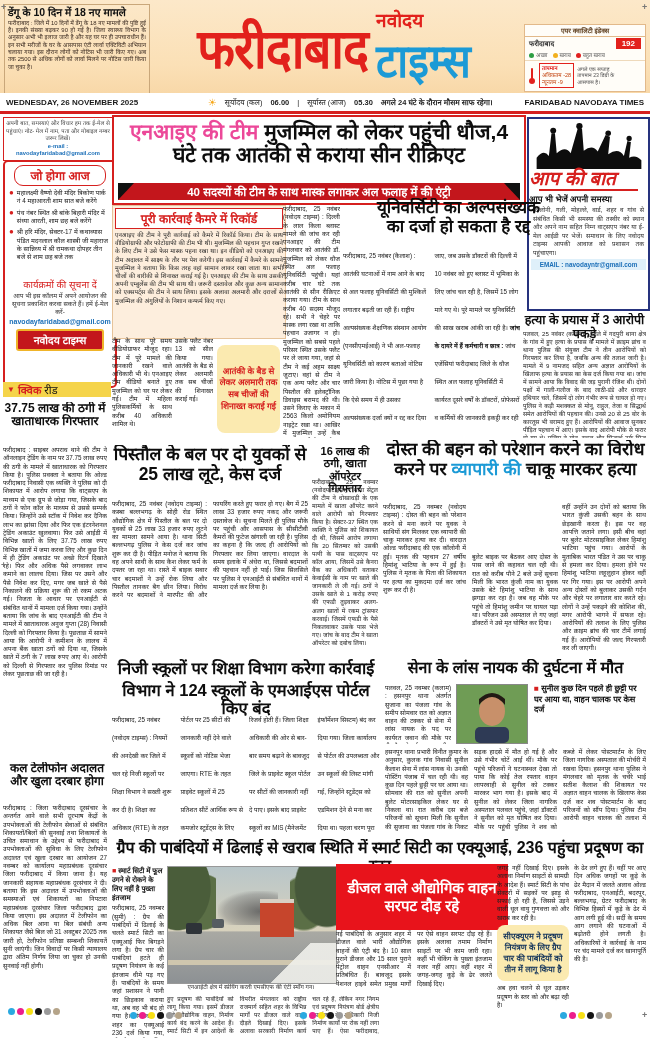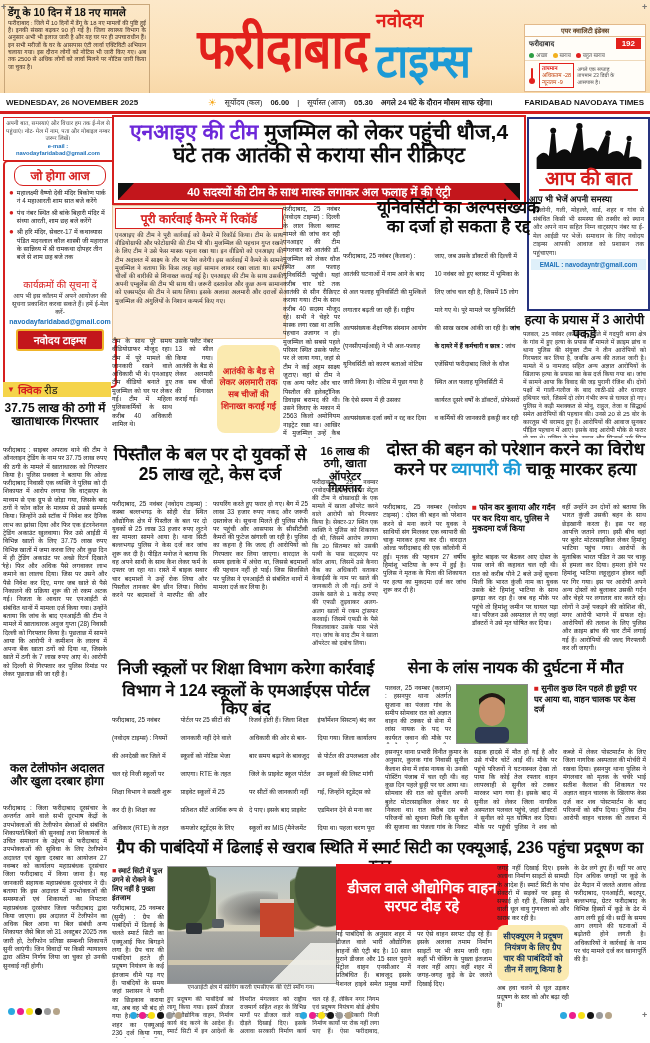--- a/index.html
+++ b/index.html
@@ -60,29 +60,29 @@
   .ntlogo{margin:4px 8px 0 8px;background:#c3161c;border:2px solid #f0b429;color:#fff;
           font-weight:bold;font-size:10.5px;text-align:center;padding:2px 0;border-radius:3px;}
   .quick{left:3px;top:382px;width:104px;height:15px;background:#f5d44a;display:flex;align-items:center;
          gap:3px;padding-left:4px;font-size:11px;font-weight:bold;}
   .quick .tri{color:#d6201f;font-size:8px;}
   .quick .w1{color:#d6201f;}
   .quick .w2{color:#111;font-weight:normal;}
   
   .leadbox{left:112px;top:115px;width:410px;height:86px;border:2px solid #d6201f;background:#fff;}
   .leadhl{padding:3px 6px 0 6px;text-align:center;font-size:21px;font-weight:bold;line-height:1.1;color:#0d0d0d;}
-  .leadhl .blu{color:#6d28d9;margin-top:16px;}
+  .leadhl .blu{color:#ec4899;margin-top:16px;}
   .bannerwrap{position:absolute;left:4px;right:4px;bottom:3px;height:17px;background:#111;}
   .banner{position:absolute;inset:0;background:#c3161c;color:#fff;display:flex;align-items:center;
           justify-content:center;font-weight:bold;font-size:11.5px;
           clip-path:polygon(16px 0,calc(100% - 16px) 0,100% 100%,0 100%);}
   
   .aap{left:527px;top:117px;width:119px;height:190px;border:2px solid #26337e;background:#fff;}
   .aap svg{display:block;margin:2px auto 0 auto;}
-  .aapt{color:#d6201f;font-weight:bold;font-size:19px;text-align:center;line-height:1;}
+  .aapt{color:#d6201f;font-weight:bold;font-size:19px;text-align:left;line-height:1;font-style:italic;}
   .aapu{border-bottom:2px solid #d6201f;margin:1px 10px 2px 10px;}
   .aaps{font-weight:bold;font-size:8.5px;text-align:left;}
   .aapb{font-size:6.3px;line-height:1.35;text-align:justify;padding:2px 4px;color:#333;}
   .aape{background:#dff0fa;color:#1b6fb8;font-weight:bold;font-size:6.4px;text-align:center;padding:2px 1px;margin:0 2px;}
   
   .boxstory{left:112px;top:205px;width:168px;height:128px;background:#fdeedd;border:1px solid #e6c39a;padding:2px;}
   .boxstory .bh{border:1.5px solid #d6201f;color:#d6201f;font-weight:bold;font-size:12px;
                 text-align:center;background:#fff;padding:1px 0;margin-bottom:2px;}
   .quote1{left:217px;top:345px;width:63px;height:88px;background:#fbeab0;border-radius:8px;
           color:#d6201f;font-weight:bold;font-size:8.6px;text-align:center;display:flex;
@@ -275,23 +275,20 @@
   <div class="abs hl" style="left:112px;top:445px;width:196px;font-size:17.5px;">पिस्तौल के बल पर दो युवकों से 25 लाख लूटे, केस दर्ज</div>
   <div class="abs col cols2" style="left:112px;top:500px;width:196px;height:153px;">फरीदाबाद, 25 नवंबर (नवोदय टाइम्स) : कस्बा बल्लभगढ़ के सोही रोड स्थित औद्योगिक क्षेत्र में पिस्तौल के बल पर दो युवकों से 25 लाख 33 हजार रुपए लूटने का मामला सामने आया है। थाना सिटी बल्लभगढ़ पुलिस ने केस दर्ज कर जांच शुरू कर दी है। पीड़ित मनोज ने बताया कि वह अपने साथी के साथ कैश लेकर फर्म के दफ्तर जा रहा था। रास्ते में बाइक सवार चार बदमाशों ने उन्हें रोक लिया और पिस्तौल तानकर बैग छीन लिया। विरोध करने पर बदमाशों ने मारपीट की और फायरिंग करते हुए फरार हो गए। बैग में 25 लाख 33 हजार रुपए नकद और जरूरी दस्तावेज थे। सूचना मिलते ही पुलिस मौके पर पहुंची और आसपास के सीसीटीवी कैमरों की फुटेज खंगाली जा रही है। पुलिस का कहना है कि जल्द ही आरोपियों को गिरफ्तार कर लिया जाएगा। वारदात के समय इलाके में अंधेरा था, जिससे बदमाशों की पहचान नहीं हो पाई। जिस सिलसिले पर पुलिस ने एनआईटी से संबंधित थानों में मामला दर्ज कर लिया है।</div>
 
   <div class="abs hl" style="left:312px;top:445px;width:66px;font-size:11px;">16 लाख की ठगी, खाता ऑपरेटर गिरफ्तार</div>
   <div class="abs col" style="left:312px;top:478px;width:66px;height:175px;font-size:6.1px;">फरीदाबाद, 25 नवम्बर (नवोदय टाइम्स) : थाना सेंट्रल की टीम ने धोखाधड़ी के एक मामले में खाता ऑपरेट करने वाले आरोपी को गिरफ्तार किया है। सेक्टर-37 स्थित एक व्यक्ति ने पुलिस को शिकायत दी थी, जिसमें आरोप लगाया कि 20 सितम्बर को उसकी पत्नी के पास वाट्सएप पर कॉल आया, जिसमें उसे कैनरा बैंक का अधिकारी बताकर केवाईसी के नाम पर खाते की जानकारी ले ली गई। ठगों ने उसके खाते से 1 करोड़ रुपए की एफडी तुड़वाकर अलग-अलग खातों में रकम ट्रांसफर करवाई। जिसमें एफडी के पैसे निकलवाकर उसके पास भेजे गए। जांच के बाद टीम ने खाता ऑपरेटर को दबोच लिया।</div>
 
   <div class="abs hl" style="left:383px;top:440px;width:265px;font-size:17.5px;">
     <span>दोस्त की बहन को परेशान करने का विरोध करने पर </span><span style="color:#1b9ad6;">व्यापारी की</span><span> चाकू मारकर हत्या</span>
   </div>
   <div class="abs col" style="left:383px;top:503px;width:83px;height:152px;">फरीदाबाद, 25 नवम्बर (नवोदय टाइम्स) : दोस्त की बहन को परेशान करने से मना करने पर युवक ने साथियों संग मिलकर एक व्यापारी की चाकू मारकर हत्या कर दी। वारदात ओल्ड फरीदाबाद की एक कॉलोनी में हुई। मृतक की पहचान 27 वर्षीय हिमांशु भाटिया के रूप में हुई है। पुलिस ने मृतक के पिता की शिकायत पर हत्या का मुकदमा दर्ज कर जांच शुरू कर दी है।</div>
-  <div class="abs bulbox" style="left:472px;top:503px;width:86px;height:46px;">
-    <span class="sq">■ </span><span>फोन कर बुलाया और गर्दन पर कर दिया वार, पुलिस ने मुकदमा दर्ज किया</span>
-  </div>
   <div class="abs col" style="left:472px;top:553px;width:86px;height:102px;">बुलेट बाइक पर बैठकर आए दोस्त के पास जाने की कहावत चल रही थी। रात को करीब पौने 2 बजे उन्हें सूचना मिली कि भारत कुंजी नाम का युवक उसके बेटे हिमांशु भाटिया के साथ झगड़ा कर रहा है। जब वह मौके पर पहुंचे तो हिमांशु जमीन पर घायल पड़ा था। परिजन उसे अस्पताल ले गए जहां डॉक्टरों ने उसे मृत घोषित कर दिया।</div>
   <div class="abs col" style="left:562px;top:503px;width:84px;height:152px;">वहीं उन्होंने उन दोनों को बताया कि भारत कुंजी उसकी बहन के साथ छेड़खानी करता है। इस पर वह आपत्ति जताने लगा। इसी बीच वहां पर बुलेट मोटरसाइकिल लेकर हिमांशु भाटिया पहुंच गया। आरोपों के मुताबिक भारत पंडित ने उस पर चाकू से हमला कर दिया। हमला होने पर हिमांशु भाटिया लहूलुहान होकर वहीं पर गिर गया। इस पर आरोपी अपने अन्य दोस्तों को बुलाकर उसकी गर्दन और चेहरे पर लगातार वार करते रहे। लोगों ने उन्हें पकड़ने की कोशिश की, मगर आरोपी भागने में सफल रहे। आरोपियों की तलाश के लिए पुलिस और क्राइम ब्रांच की चार टीमें लगाई गई हैं। आरोपियों की जल्द गिरफ्तारी कर ली जाएगी।</div>
 
   <div class="abs hl" style="left:112px;top:659px;width:268px;font-size:16.5px;">निजी स्कूलों पर शिक्षा विभाग करेगा कार्रवाई</div>
   <div class="abs hl" style="left:112px;top:681px;width:268px;font-size:16.5px;">विभाग ने 124 स्कूलों के एमआईएस पोर्टल किए बंद</div>
   <div class="abs cols4" style="left:112px;top:708px;width:268px;height:127px;">
     <span class="col">फरीदाबाद, 25 नवंबर (नवोदय टाइम्स) : नियमों की अनदेखी कर जिले में चल रहे निजी स्कूलों पर शिक्षा विभाग ने सख्ती शुरू कर दी है। शिक्षा का अधिकार (RTE) के तहत पोर्टल पर 25 सीटों की जानकारी नहीं देने वाले स्कूलों को नोटिस भेजा जाएगा। RTE के तहत प्राइवेट स्कूलों में 25 प्रतिशत सीटें आर्थिक रूप से कमजोर स्टूडेंट्स के लिए रिजर्व होती हैं। जिला शिक्षा अधिकारी की ओर से बार-बार समय बढ़ाने के बावजूद जिले के प्राइवेट स्कूल पोर्टल पर सीटों की जानकारी नहीं दे पाए। इसके बाद प्राइवेट स्कूलों का MIS (मैनेजमेंट इंफॉर्मेशन सिस्टम) बंद कर दिया गया। जिला कार्यालय से पोर्टल की उपलब्धता और उन स्कूलों की लिस्ट मांगी गई, जिन्होंने स्टूडेंट्स को एडमिशन देने से मना कर दिया था। पहला चरण पूरा होने के बाद जिन स्कूलों ने लिस्ट और वय सूचना आरोपकर्ता को नहीं भेजी, उनके विरुद्ध कार्रवाई होगी। </span>
   </div>
 
   <div class="abs hl" style="left:385px;top:659px;width:261px;font-size:16px;">सेना के लांस नायक की दुर्घटना में मौत</div>

